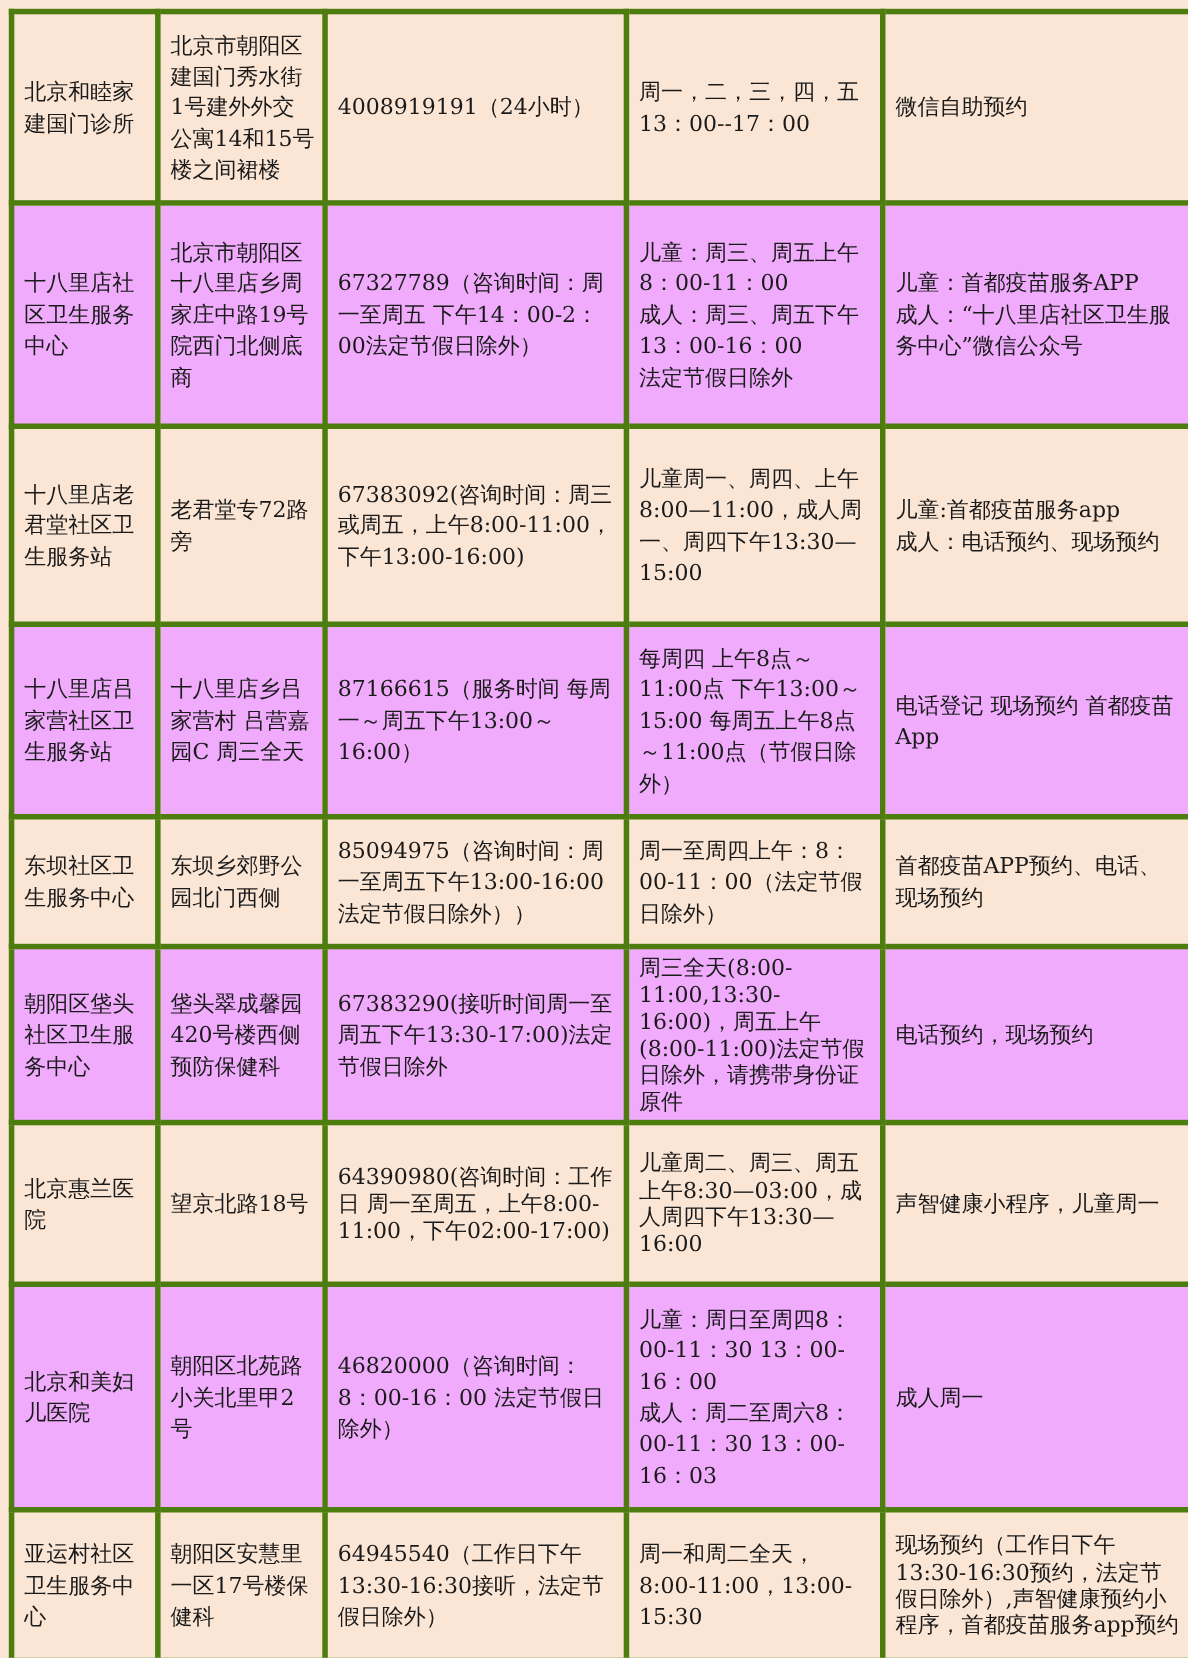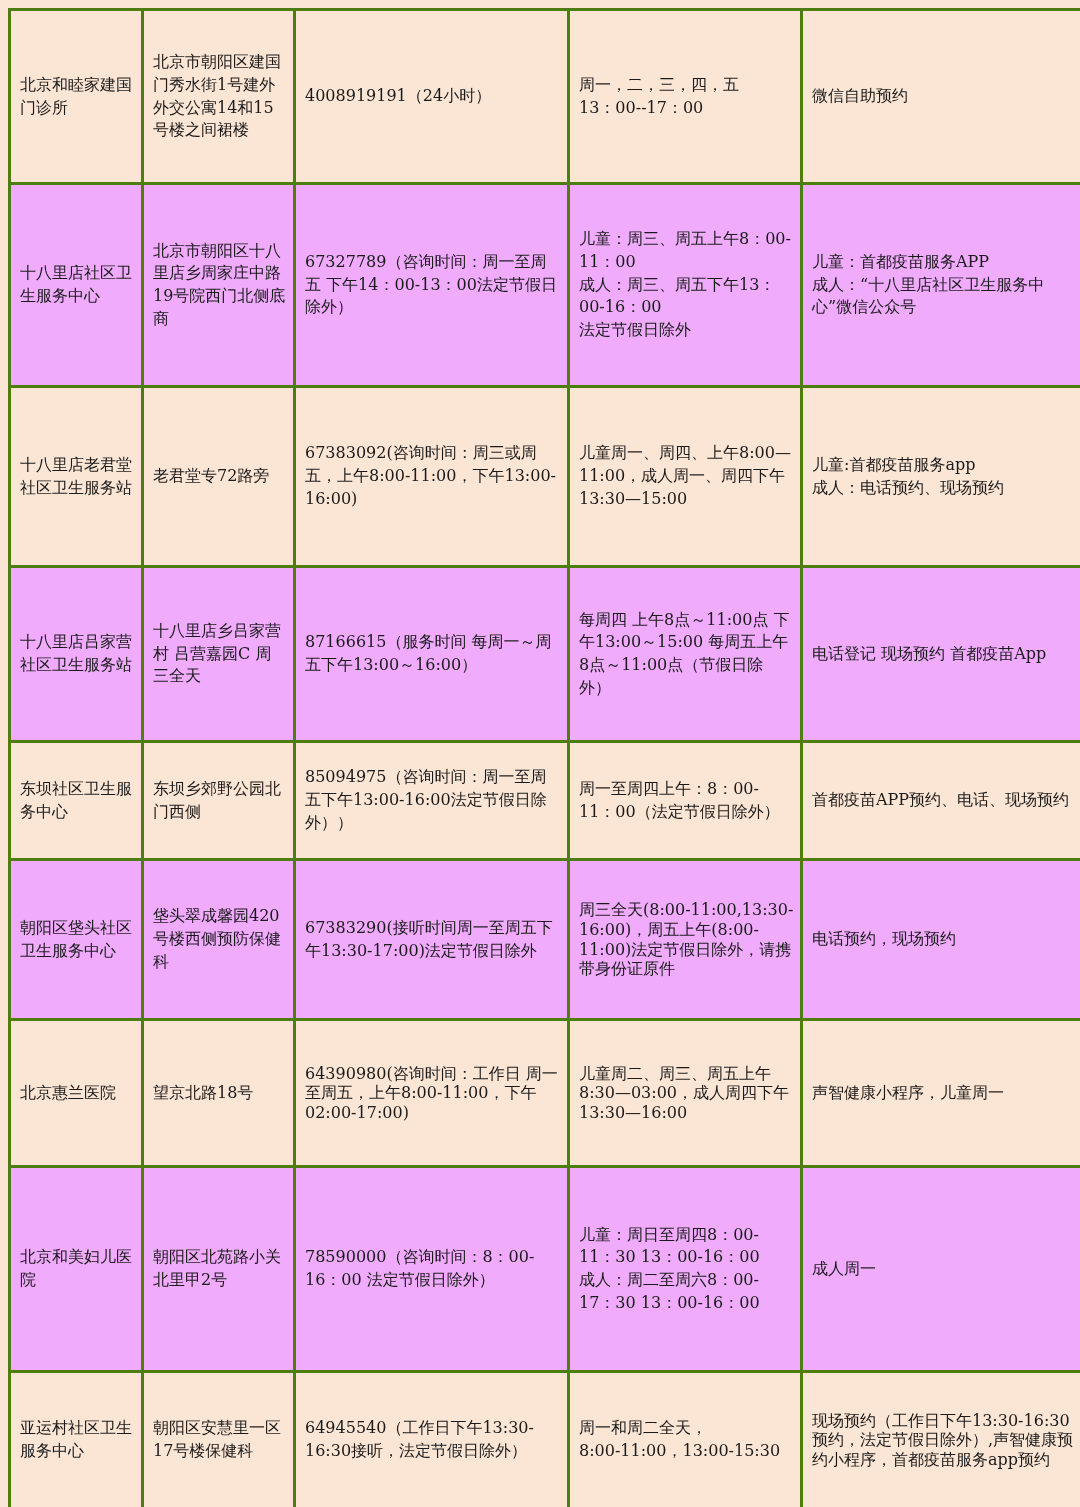--- a/index.html
+++ b/index.html
@@ -17,24 +17,24 @@
   }
   table.clinics {
     position: absolute;
     left: 8px;
     top: 8px;
     width: 1072px;
     border-collapse: collapse;
     table-layout: fixed;
   }
   td {
-    border: 3px solid #4d7c0f;
+    border: 5px solid #4d7c0f;
     padding: 3px 6px 3px 9px;
     vertical-align: middle;
-    font-size: 16px;
+    font-size: 20px;
     line-height: 1.42;
     white-space: pre-line;
     word-break: break-word;
     overflow: hidden;
   }
   tr.r-odd td { background: #fbe6d5; }
   tr.r-even td { background: #f0abfc; }
   td.tight { line-height: 1.22; padding-top: 1px; padding-bottom: 1px; }
   col.c1 { width: 133px; }
   col.c2 { width: 152px; }
@@ -58,21 +58,21 @@
       <td>北京和睦家建国门诊所</td>
       <td>北京市朝阳区建国门秀水街1号建外外交公寓14和15号楼之间裙楼</td>
       <td>4008919191（24小时）</td>
       <td>周一，二，三，四，五
 13：00--17：00</td>
       <td>微信自助预约</td>
     </tr>
     <tr class="r-even" style="height:203px">
       <td>十八里店社区卫生服务中心</td>
       <td>北京市朝阳区十八里店乡周家庄中路19号院西门北侧底商</td>
-      <td>67327789（咨询时间：周一至周五 下午14：00-13：00法定节假日除外）</td>
+      <td>67327789（咨询时间：周一至周五 下午14：00-2：00法定节假日除外）</td>
       <td>儿童：周三、周五上午8：00-11：00
 成人：周三、周五下午13：00-16：00
 法定节假日除外</td>
       <td>儿童：首都疫苗服务APP
 成人：“十八里店社区卫生服务中心”微信公众号</td>
     </tr>
     <tr class="r-odd" style="height:180px">
       <td>十八里店老君堂社区卫生服务站</td>
       <td>老君堂专72路旁</td>
       <td>67383092(咨询时间：周三或周五，上午8:00-11:00，下午13:00-16:00)</td>
@@ -104,23 +104,23 @@
     <tr class="r-odd" style="height:147px">
       <td>北京惠兰医院</td>
       <td>望京北路18号</td>
       <td class="tight">64390980(咨询时间：工作日 周一至周五，上午8:00-11:00，下午02:00-17:00)</td>
       <td class="tight">儿童周二、周三、周五上午8:30—03:00，成人周四下午13:30—16:00</td>
       <td>声智健康小程序，儿童周一</td>
     </tr>
     <tr class="r-even" style="height:205px">
       <td>北京和美妇儿医院</td>
       <td>朝阳区北苑路小关北里甲2号</td>
-      <td>78590000（咨询时间：8：00-16：00 法定节假日除外）</td>
+      <td>46820000（咨询时间：8：00-16：00 法定节假日除外）</td>
       <td>儿童：周日至周四8：00-11：30 13：00-16：00
-成人：周二至周六8：00-17：30 13：00-16：00</td>
+成人：周二至周六8：00-11：30 13：00-16：03</td>
       <td>成人周一</td>
     </tr>
     <tr class="r-odd" style="height:137px">
       <td>亚运村社区卫生服务中心</td>
       <td>朝阳区安慧里一区17号楼保健科</td>
       <td>64945540（工作日下午13:30-16:30接听，法定节假日除外）</td>
       <td>周一和周二全天，
 8:00-11:00，13:00-15:30</td>
       <td class="tight">现场预约（工作日下午13:30-16:30预约，法定节假日除外）,声智健康预约小程序，首都疫苗服务app预约</td>
     </tr>

